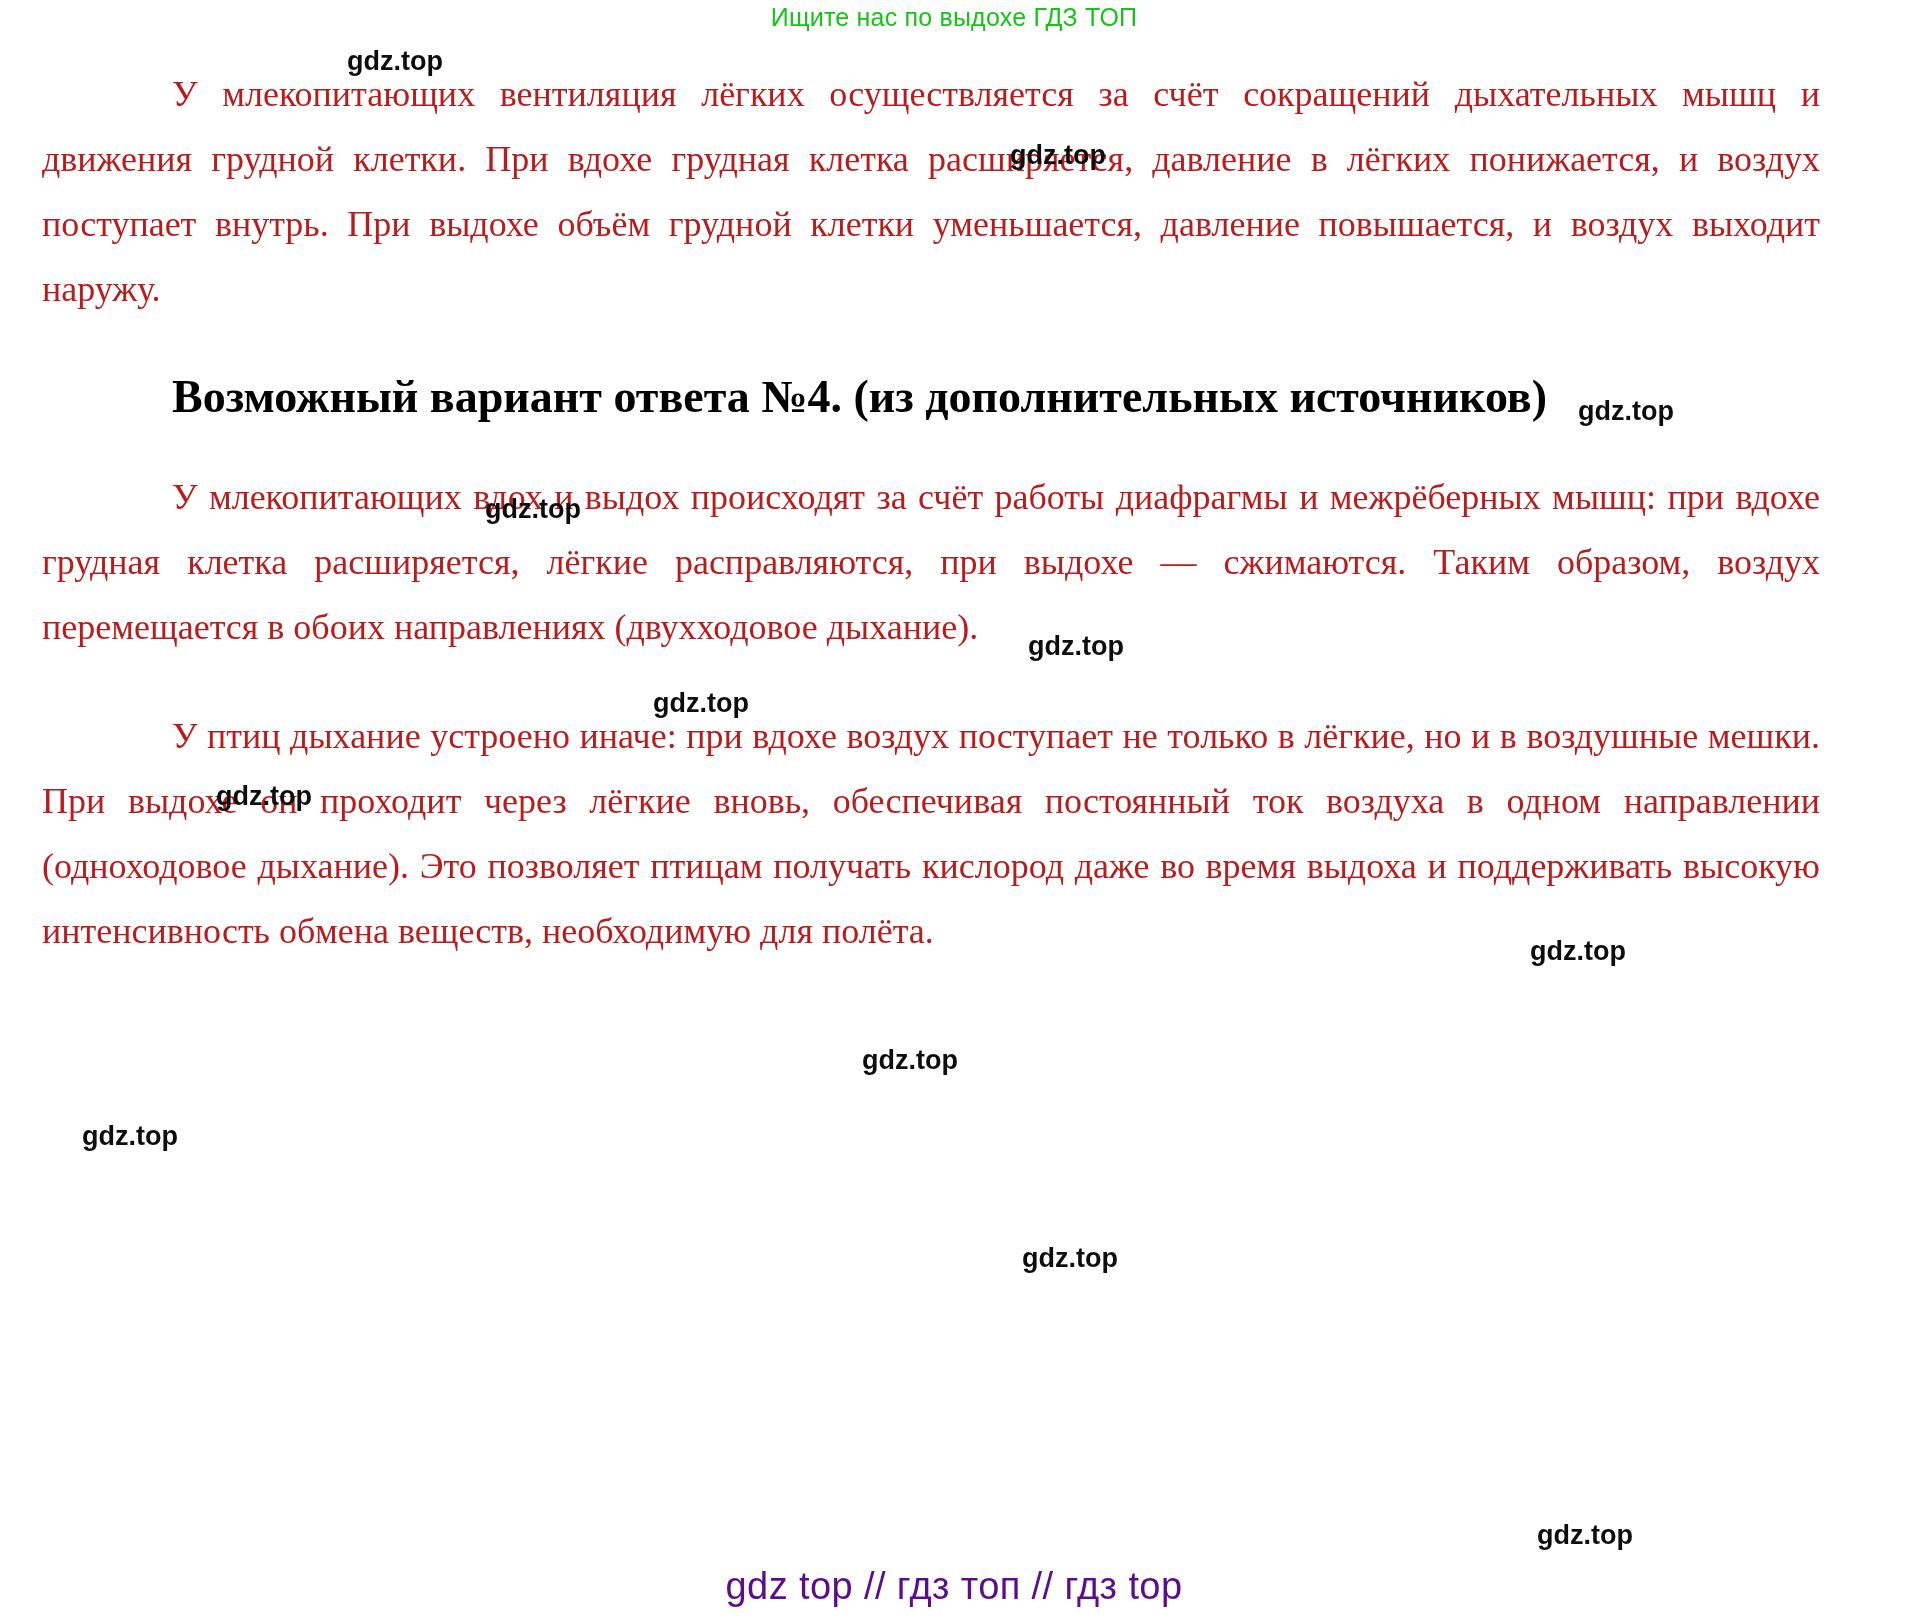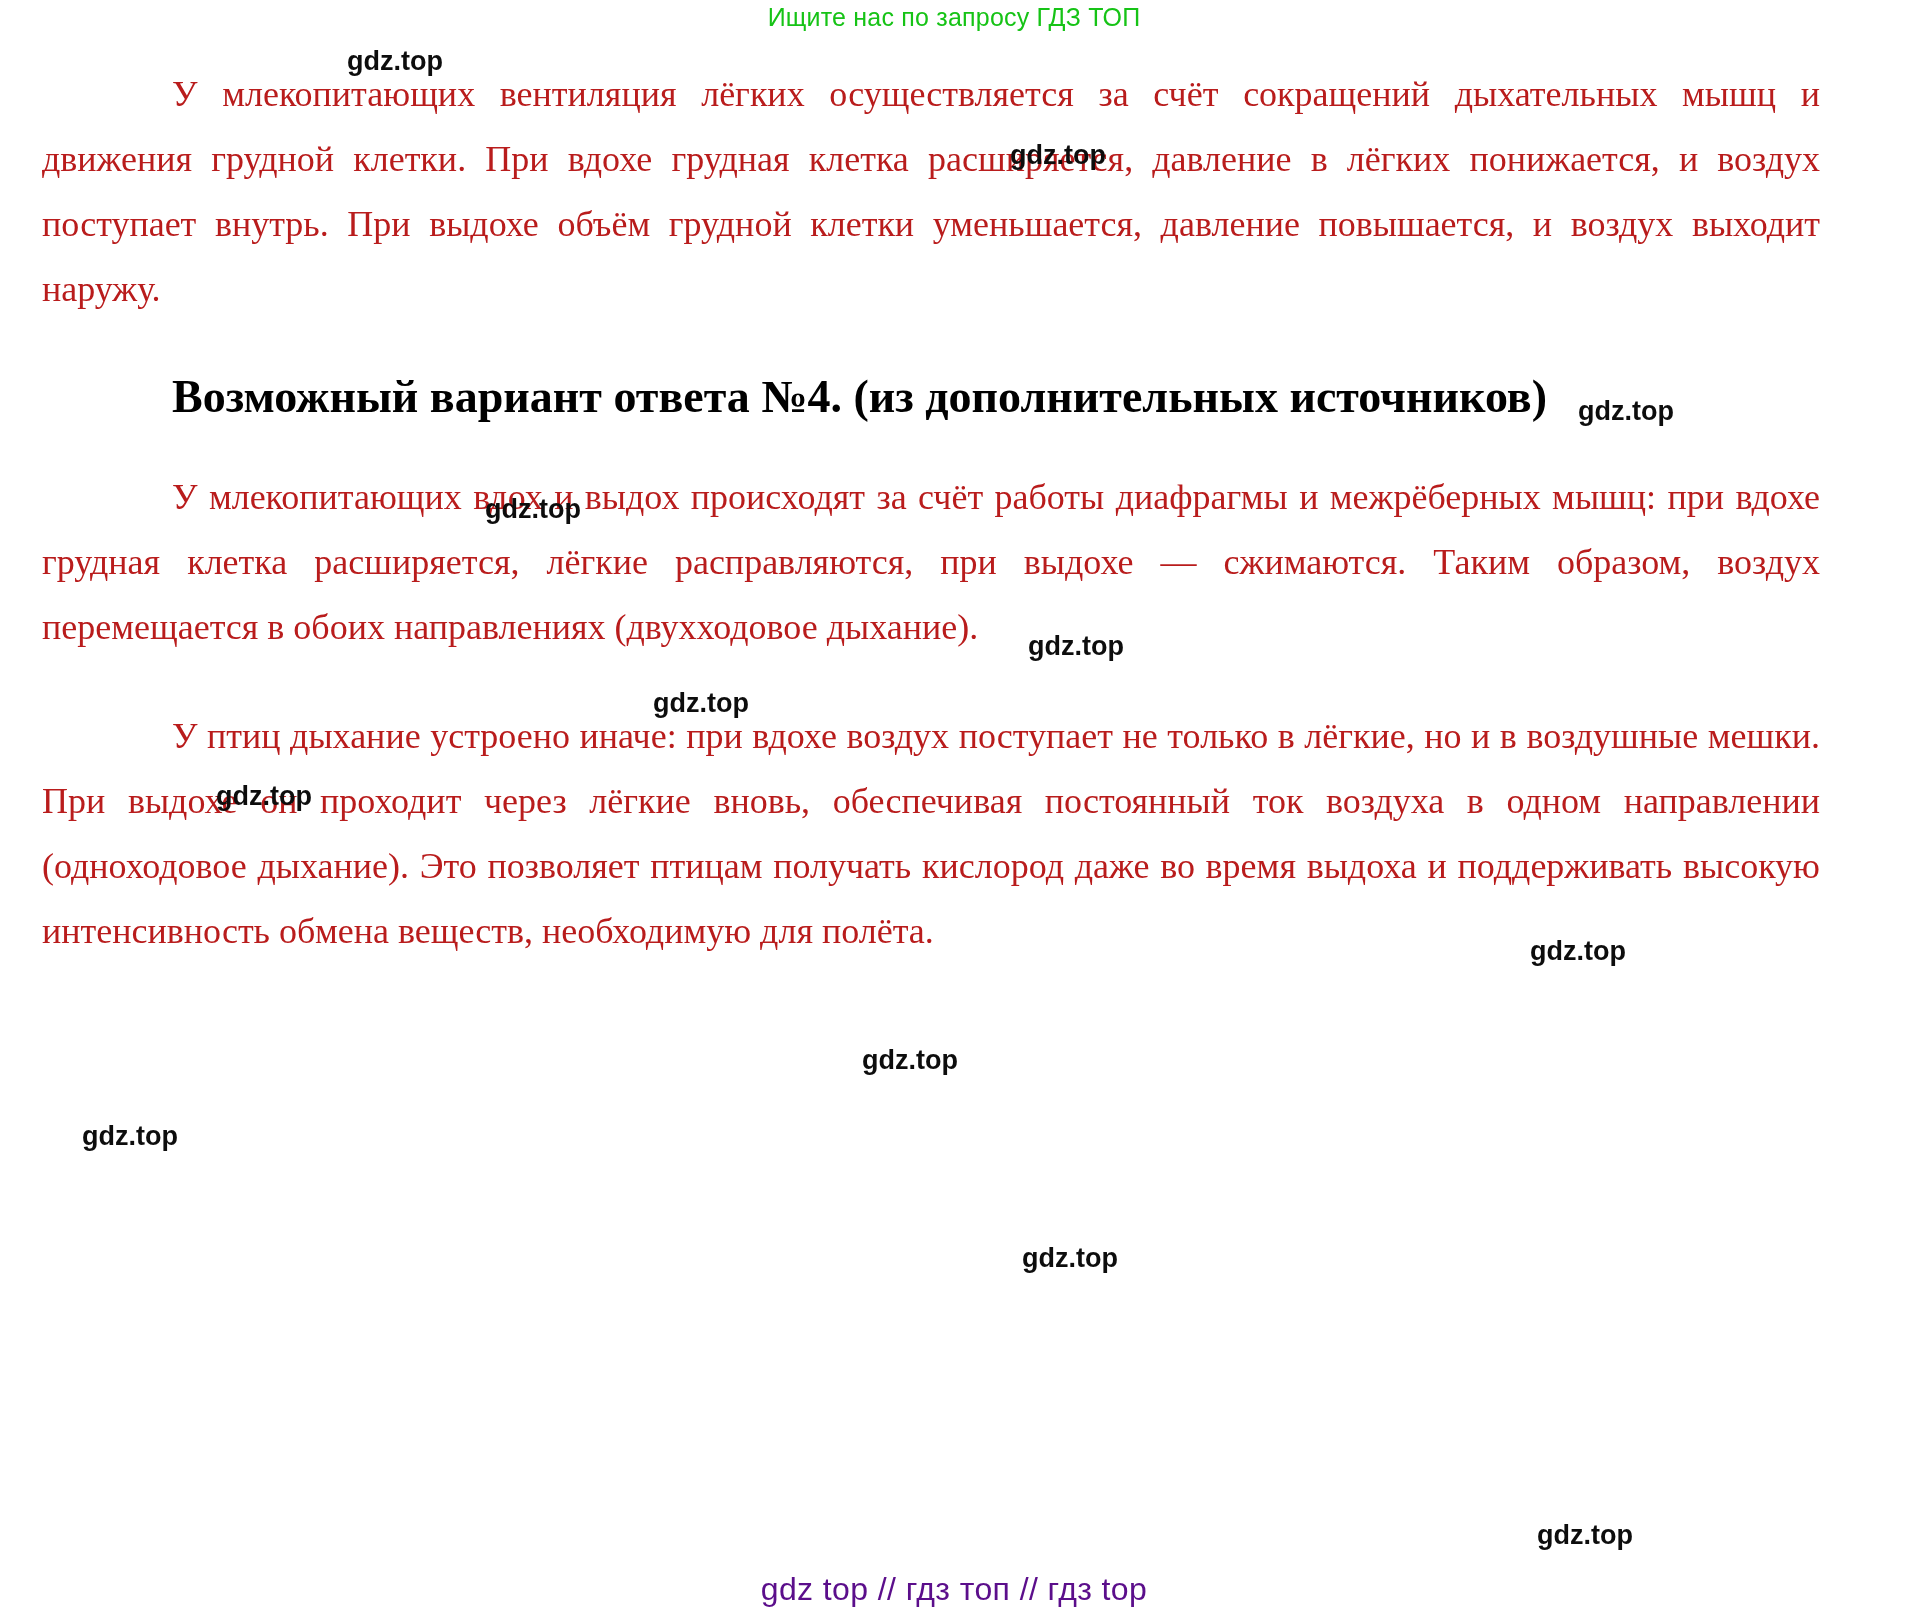--- a/index.html
+++ b/index.html
@@ -90,33 +90,33 @@
     position: absolute;
     left: 0;
     bottom: 14px;
     width: 1908px;
     display: flex;
     align-items: center;
     justify-content: center;
   }
   .footer-text {
     font-family: "Liberation Sans", "DejaVu Sans", sans-serif;
-    font-size: 32px;
+    font-size: 38px;
     color: #5B0E8B;
     white-space: nowrap;
     letter-spacing: 0.4px;
   }
 </style>
 </head>
 <body>
 
 <div id="page">
 
   <div class="promo-bar">
-    <span class="promo-text">Ищите нас по запросу ГДЗ ТОП</span>
+    <span class="promo-text">Ищите нас по выдохе ГДЗ ТОП</span>
   </div>
 
   <div class="content">
 
     <p class="para indent">У млекопитающих вентиляция лёгких осуществляется за счёт сокращений дыхательных мышц и движения грудной клетки. При вдохе грудная клетка расширяется, давление в лёгких понижается, и воздух поступает внутрь. При выдохе объём грудной клетки уменьшается, давление повышается, и воздух выходит наружу.</p>
 
     <div class="gap-sm"></div>
 
     <p class="heading">Возможный вариант ответа №4. (из дополнительных источников)</p>
 

